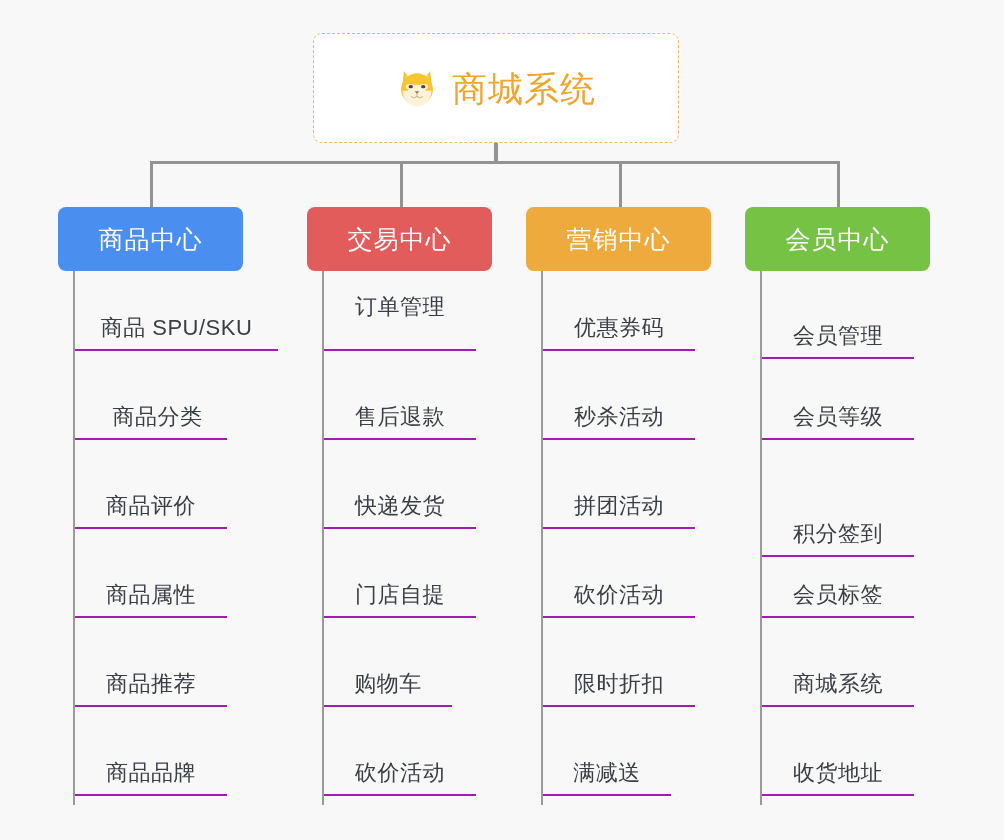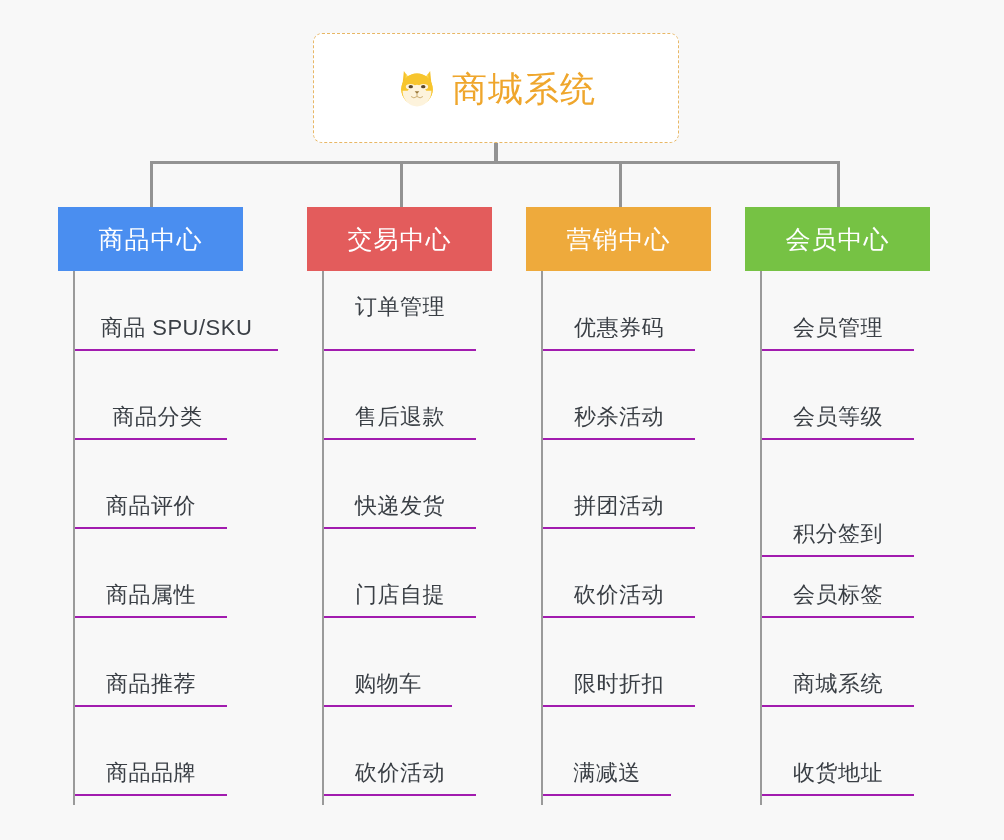--- a/index.html
+++ b/index.html
@@ -57,21 +57,21 @@
   }
   .conn-v { width: 3px; }
   .conn-h { height: 3px; }
 
   
   .cat-box {
     position: absolute;
     top: 207px;
     height: 64px;
     box-sizing: border-box;
-    border-radius: 0;
+    border-radius: 8px;
     display: flex;
     align-items: center;
     justify-content: center;
     color: #ffffff;
     font-size: 25px;
     letter-spacing: 1px;
     white-space: nowrap;
   }
 
   
@@ -205,21 +205,21 @@
     <div class="leaf" style="top:356px; width:152px;">
         <span class="leaf-label">限时折扣</span>
       </div>
     <div class="leaf" style="top:445px; width:128px;">
         <span class="leaf-label">满减送</span>
       </div>
   </div>
 
   <div class="branch" style="left:760px;">
     <div class="trunk" style="height:534px;"></div>
-    <div class="leaf" style="top:0px;   width:152px;">
+    <div class="leaf" style="top:8px;   width:152px;">
         <span class="leaf-label">会员管理</span>
       </div>
     <div class="leaf" style="top:89px;  width:152px;">
         <span class="leaf-label">会员等级</span>
       </div>
     <div class="leaf" style="top:194px; width:152px;margin-top:12px;">
         <span class="leaf-label">积分签到</span>
       </div>
     <div class="leaf" style="top:267px; width:152px;">
         <span class="leaf-label">会员标签</span>

